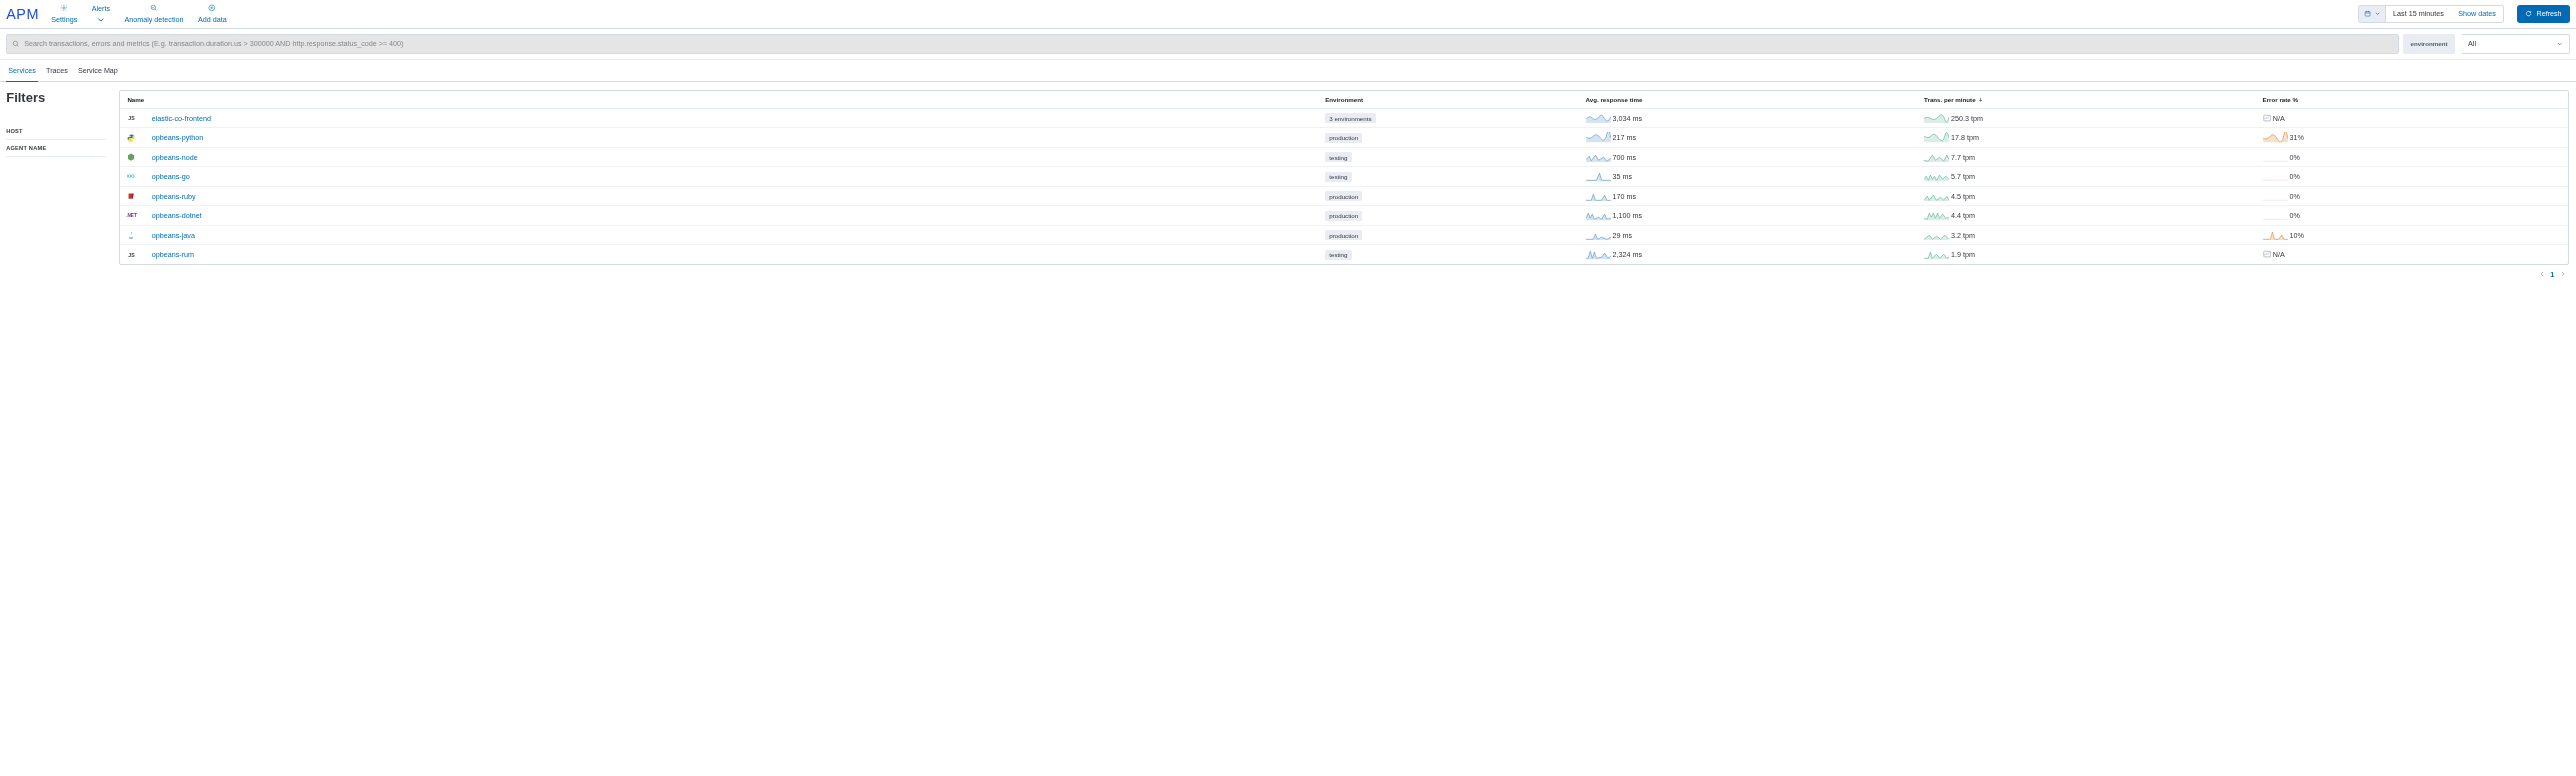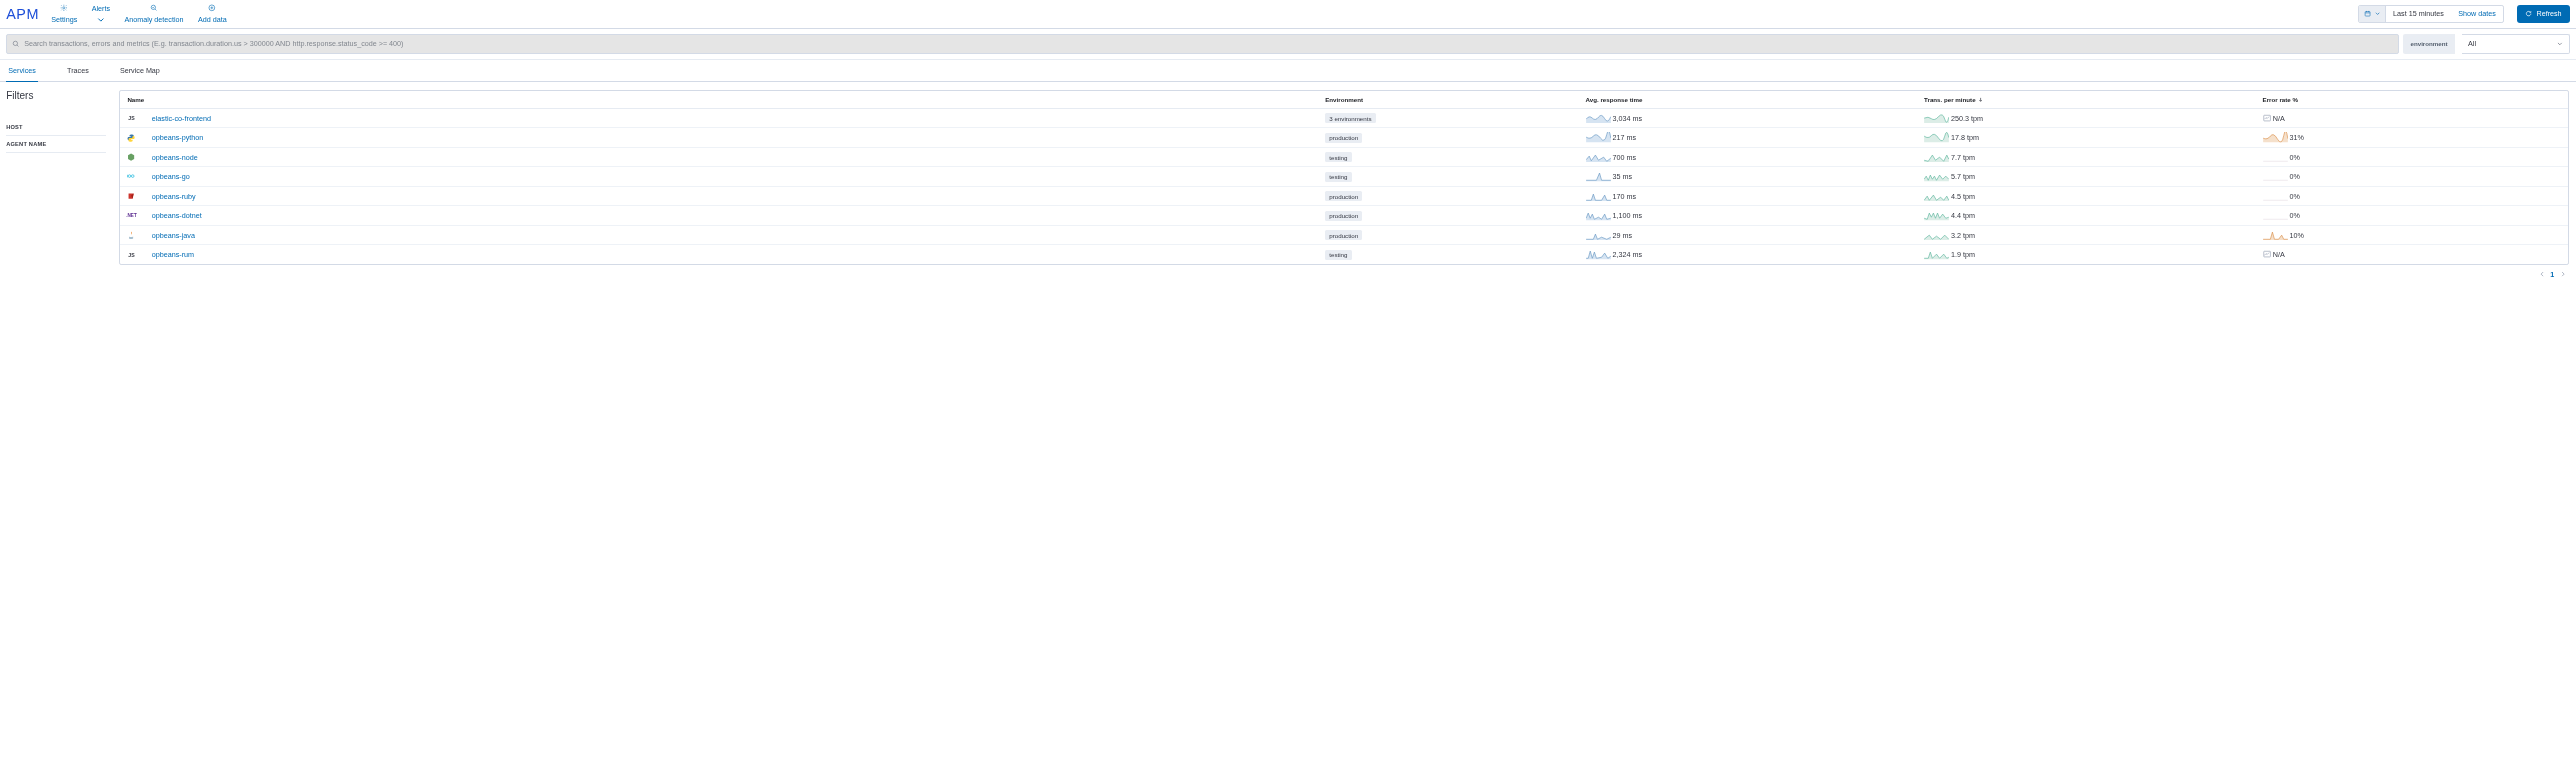--- a/index.html
+++ b/index.html
@@ -19,28 +19,28 @@
 .refresh-btn { display: inline-flex; align-items: center; gap: 4.1px; background: #006bb4; color: #fff; border: none; border-radius: 3px; padding: 0 8.2px; height: 18.5px; cursor: pointer; font-size: 7.2px; }
 
 .searchrow { display: flex; gap: 4.1px; padding: 5.2px 6.2px; align-items: center; border-bottom: 0.5px solid #e6ebf2; }
 .search-wrap { flex: 1; display: flex; align-items: center; border: 0.5px solid #d3dae6; border-radius: 2.1px; padding: 0 5.2px; height: 19.6px; background: #e5e5e5; }
 .search-wrap svg { width: 7.7px; height: 7.7px; color: #69707d; margin-right: 4.1px; }
 .search-wrap input { flex: 1; border: none; background: transparent; outline: none; font-size: 7.2px; color: #343741; }
 .search-wrap input::placeholder { color: #82878f; }
 .env-label { background: #e9edf3; color: #55606f; font-weight: 600; font-size: 6.2px; padding: 0 7.2px; height: 19.6px; display: flex; align-items: center; border-radius: 2.1px 0 0 2.1px; }
 .env-select { border: 0.5px solid #d3dae6; border-left: none; border-radius: 0 2.1px 2.1px 0; height: 19.6px; display: flex; align-items: center; justify-content: space-between; padding: 0 6.2px; min-width: 108px; cursor: pointer; color: #343741; margin-left: 7px; }
 
-.tabs { display: flex; gap: 27px; border-bottom: 0.5px solid #d3dae6; padding: 0 6.2px; }
+.tabs { display: flex; gap: 6px; border-bottom: 0.5px solid #d3dae6; padding: 0 6.2px; }
 .tab { padding: 6.2px 2.1px; color: #343741; cursor: pointer; position: relative; }
 .tab.active { color: #006bb4; }
 .tab.active::after { content: ""; position: absolute; left: 0; right: 0; bottom: -0.5px; height: 1px; background: #006bb4; }
 
 .body { display: flex; }
 .sidebar { width: 112px; padding: 7.2px 6.2px; }
-.sidebar h3 { font-size: 10px; font-weight: 400; margin-bottom: 18px; }
+.sidebar h3 { font-size: 13px; font-weight: 700; margin-bottom: 18px; }
 .filter-item { font-size: 5.7px; font-weight: 700; color: #343741; padding: 5.2px 0; border-bottom: 0.5px solid #e6ebf2; cursor: pointer; letter-spacing: 0.2px; }
 
 .main { flex: 1; padding: 7.2px; }
 .panel { border: 0.5px solid #d3dae6; border-radius: 2.1px; background: #fff; }
 table { width: 100%; border-collapse: collapse; }
 th { text-align: left; font-size: 6.2px; font-weight: 700; color: #1a1c21; padding: 5.2px 7.2px; border-bottom: 0.5px solid #e6ebf2; }
 th.sortable { cursor: pointer; }
 td { padding: 4.1px 7.2px; border-bottom: 0.5px solid #eef2f7; font-size: 7.2px; color: #343741; vertical-align: middle; }
 tr:last-child td { border-bottom: none; }
 .svc-cell { display: flex; align-items: center; gap: 5.2px; }

